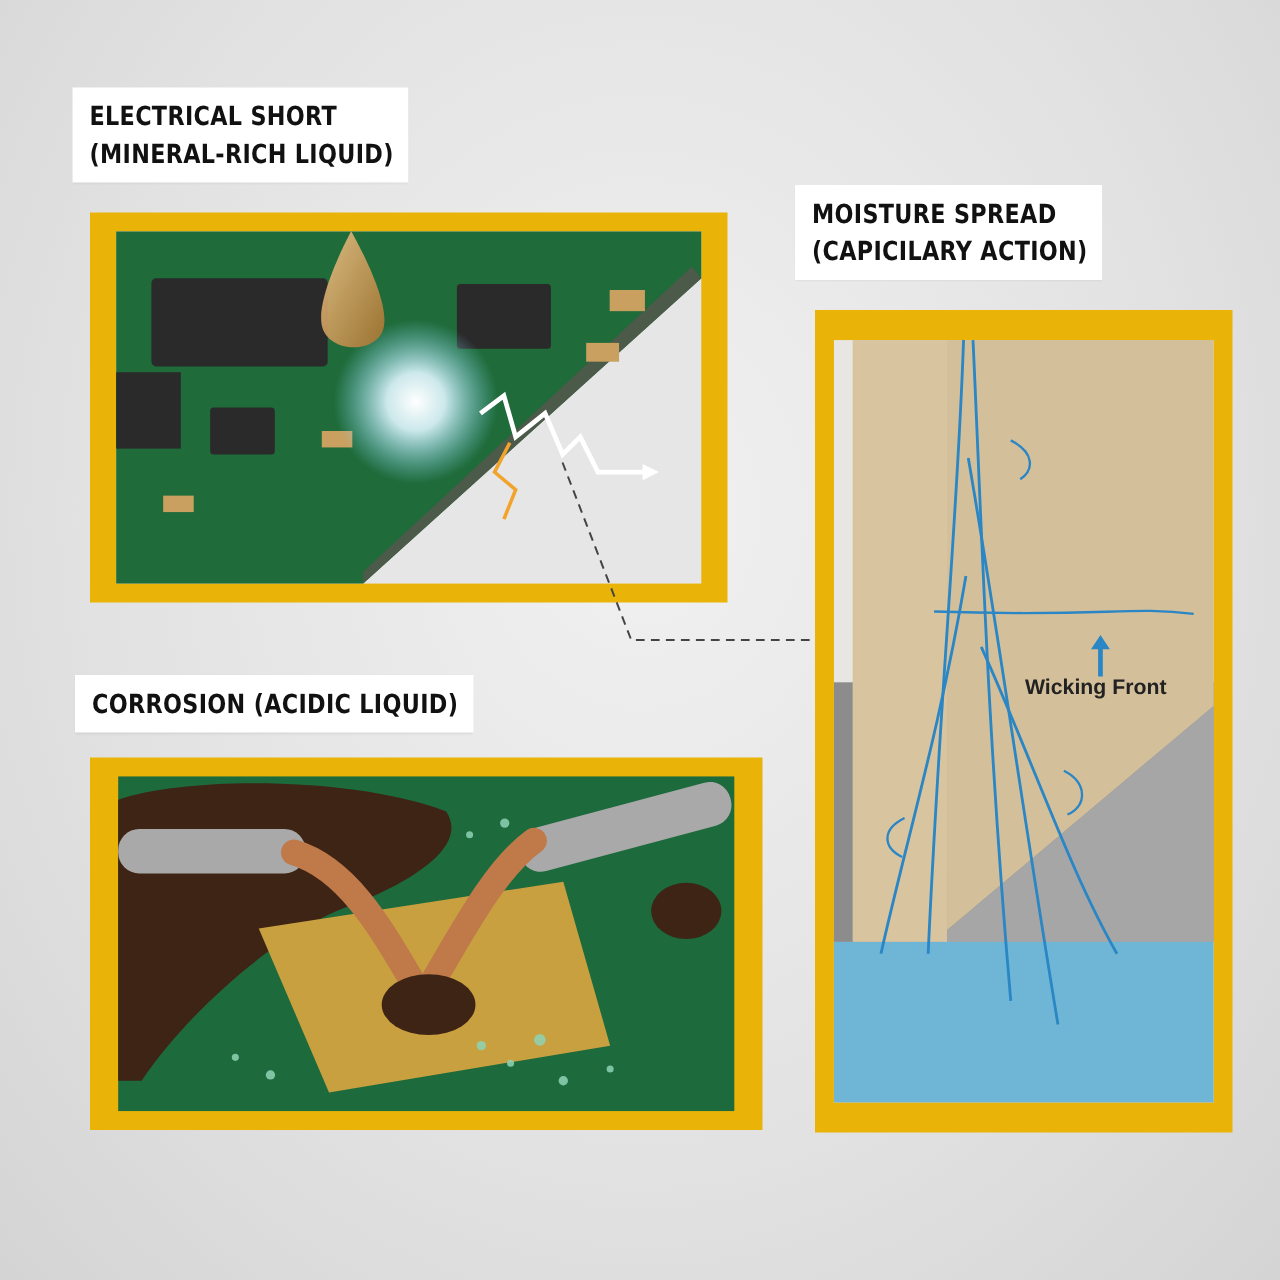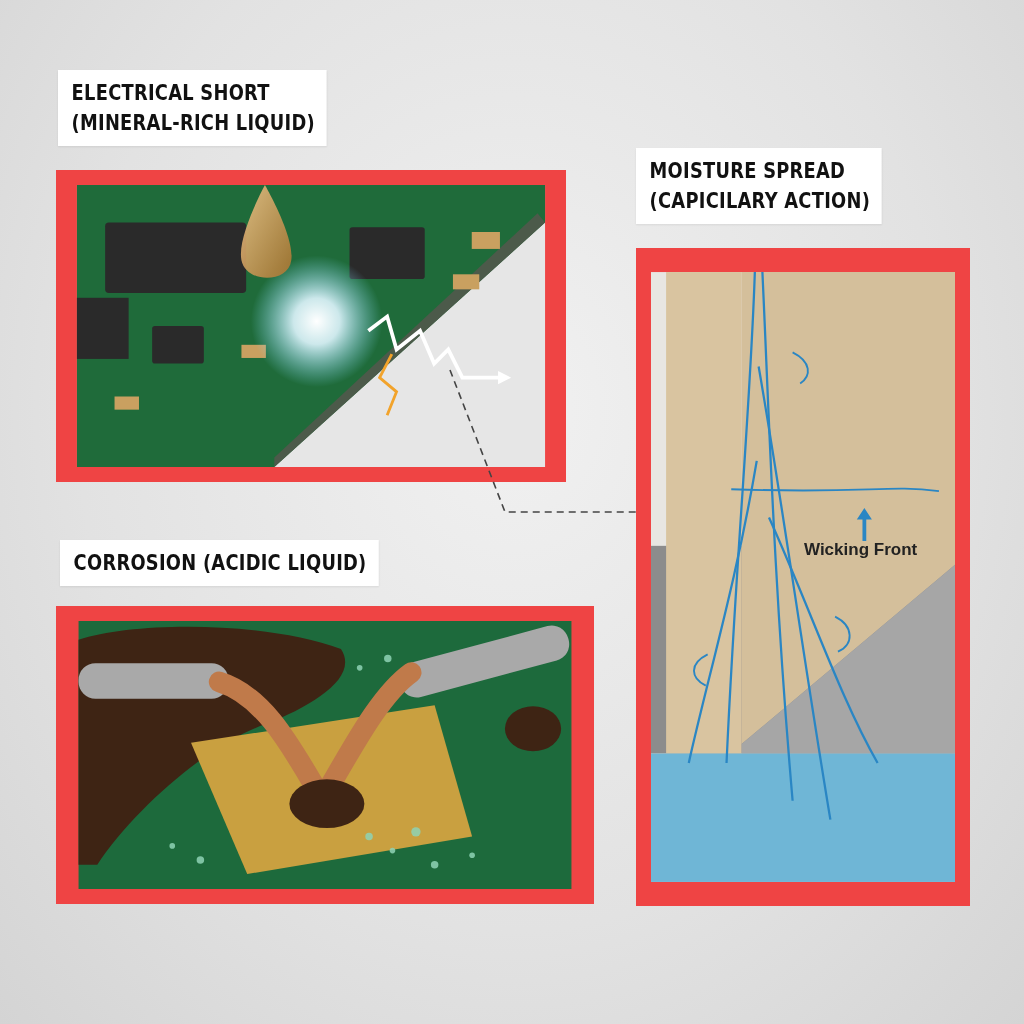--- a/index.html
+++ b/index.html
@@ -3,21 +3,21 @@
 <meta charset="utf-8">
 <style>
   html,body{margin:0;padding:0;}
   body{width:1024px;height:1024px;position:relative;overflow:hidden;
     background:radial-gradient(ellipse at 50% 40%, #f1f1f1 0%, #e2e2e2 60%, #d4d4d4 100%);
     font-family:"Liberation Sans", sans-serif;}
   .label{position:absolute;background:#fff;color:#111;font-weight:bold;
     font-family:"DejaVu Sans", sans-serif;font-size:21px;line-height:30px;
     padding:8px 14px 8px 16px;letter-spacing:0.3px;transform:scaleX(0.85);transform-origin:left center;
     box-shadow:0 1px 2px rgba(0,0,0,0.08);}
-  .panel{position:absolute;background:#ef4444;padding:15px;box-sizing:border-box;}
+  .panel{position:absolute;background:#eab308;padding:15px;box-sizing:border-box;margin-left:16px;}
   .panel svg{display:block;width:100%;height:100%;}
 </style>
 </head>
 <body>
 
 <div class="label" style="left:58px;top:70px;">
   <div>ELECTRICAL SHORT</div>
   <div>(MINERAL-RICH LIQUID)</div>
 </div>
 

